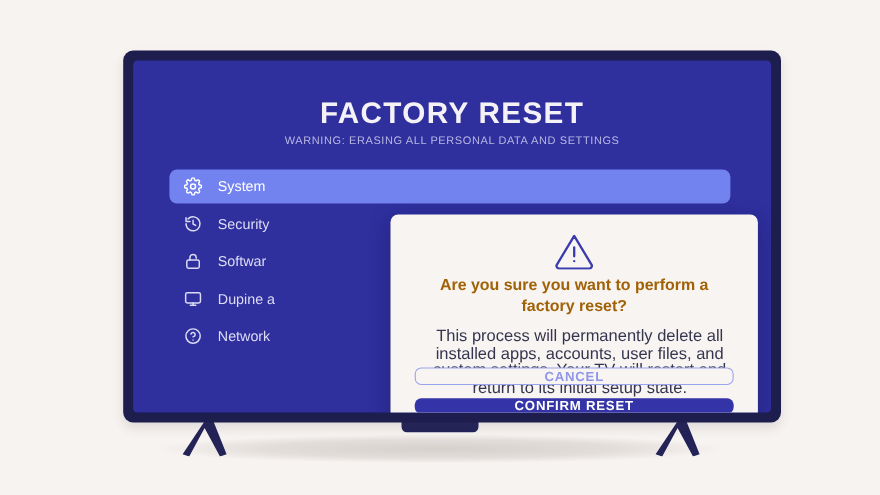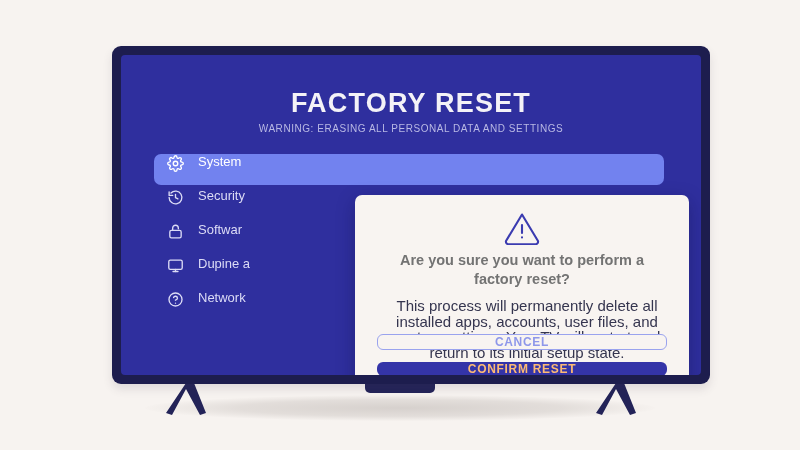--- a/index.html
+++ b/index.html
@@ -101,21 +101,21 @@
   
   #menu {
     position: absolute;
     left: 33px;
     top: 99px;
     width: 510px;
   }
   .menu-item {
     position: relative;
     display: flex;
-    align-items: flex-start;
+    align-items: center;
     height: 31px;
     margin-bottom: 3px;
     padding-left: 12px;
     border-radius: 7px;
     box-sizing: border-box;
   }
   .menu-item.active {
     background: #7282ef;
   }
   .menu-icon {
@@ -155,21 +155,21 @@
   #warning-icon {
     width: 38px;
     height: 34px;
     margin: 2px auto 6px auto;
     color: #3b3bb0;
   }
   #warning-icon svg { display: block; }
   #dialog-heading {
     font-size: 14.5px;
     font-weight: bold;
-    color: #737373;
+    color: #a16207;
     line-height: 19px;
     margin: 0 6px 9px 6px;
   }
   #dialog-body {
     font-size: 15px;
     color: #35354f;
     line-height: 15.5px;
     margin: 0 2px 0 12px;
   }
   #dialog-actions {
@@ -195,21 +195,21 @@
     font-family: "Liberation Sans", sans-serif;
   }
   #cancel-button {
     background: #f8f4f1;
     border: 1.6px solid #9aa3ee;
     color: #8e97ea;
   }
   #confirm-reset-button {
     background: #3434a8;
     border: none;
-    color: #fdba74;
+    color: #ffffff;
   }
 </style>
 </head>
 <body>
 
 <div id="scene">
 
   <div id="floor-shadow"></div>
 
   <div id="tv-neck"></div>

